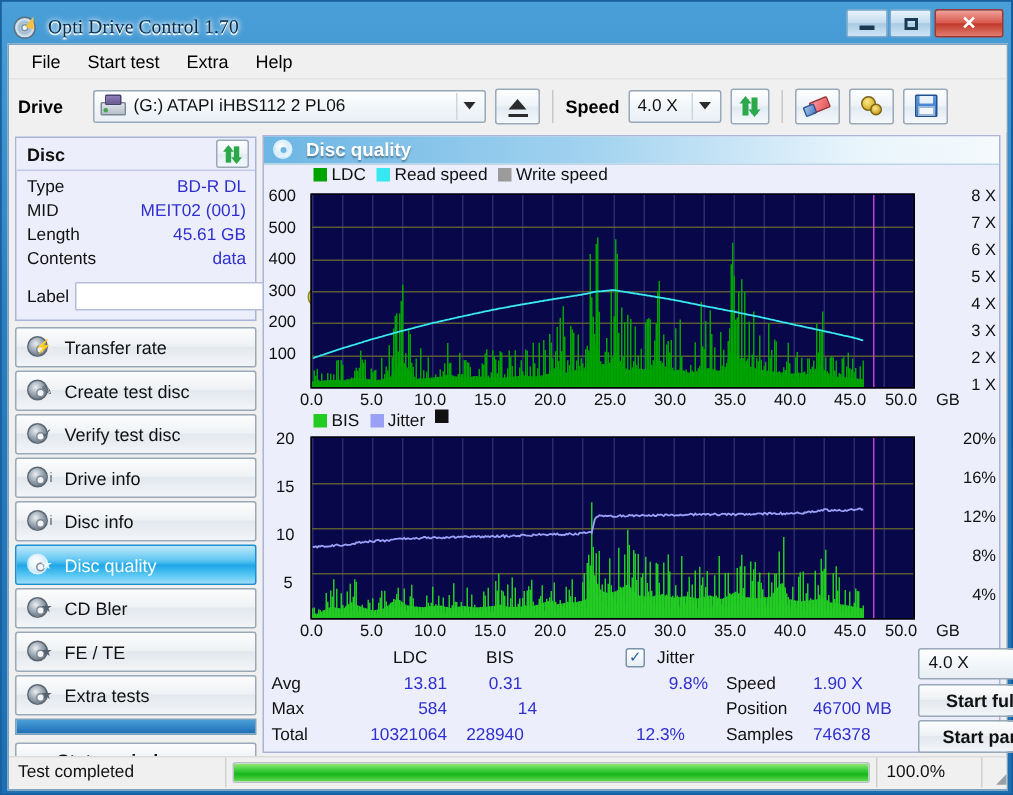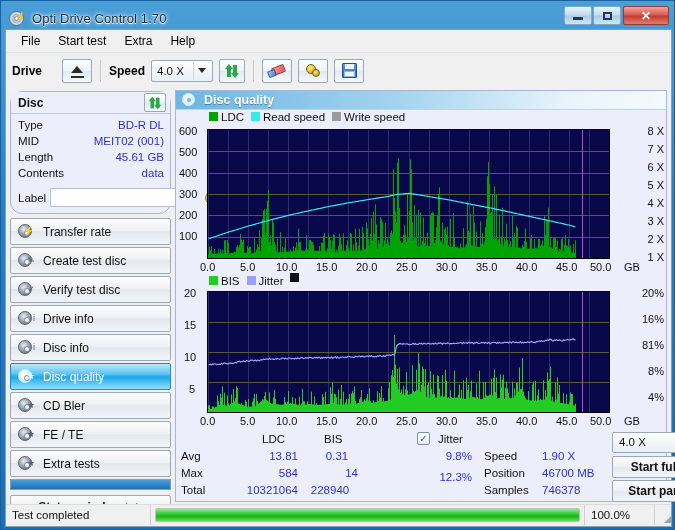--- a/index.html
+++ b/index.html
@@ -11,21 +11,21 @@
 
   
   .window {
     position: absolute; left: 0; top: 0; width: 675px; height: 530px;
     background: linear-gradient(180deg,#4a9fd8 0%, #2a7fc0 40%, #1d6fb4 100%);
     border: 1px solid #1a5f9e;
     padding: 4px 4px 4px 4px;
   }
   .titlebar {
     height: 26px; position: relative;
-    display: flex; align-items: center;
+    display: flex; align-items: center; font-family: Liberation Serif, serif;
   }
   .title-icon {
     width: 17px; height: 17px; margin-left: 4px; margin-right: 6px;
     position: relative; flex: none;
   }
   .title-icon .disc {
     position: absolute; left: 0; top: 1px; width: 15px; height: 15px;
     border-radius: 50%;
     background: radial-gradient(circle at 50% 50%, #fff 0%, #dfe8f0 18%, #9fb8cc 40%, #d6e4ee 62%, #8aa6bd 100%);
     border: 1px solid #5c7285;
@@ -167,21 +167,21 @@
   .save-icon .shutter { position:absolute; left:3px; top:1px; width:9px; height:5px; background:#e9f1fa;}
   .save-icon .label2 { position:absolute; left:2px; top:8px; width:11px; height:6px; background:#f3f7fc; border:1px solid #9ab6d6;}
 
   
   .body-split { display: flex; height: 414px; }
   .left-col { width: 168px; background: #f0f0f0; padding: 3px 3px 0 4px; }
   .right-col { flex: 1; padding: 2px 4px 0 1px; }
 
   
   .groupbox {
-    background: #eceefb; border: 1px solid #aab4d8; border-radius: 12px;
+    background: #eceefb; border: 1px solid #aab4d8; border-radius: 0;
   }
   .gb-head {
     height: 22px; display: flex; align-items: center; padding: 0 4px 0 7px;
     border-bottom: 1px solid #c3c9e4; background: #eceefb;
   }
   .gb-head .t { font-size: 12px; font-weight: bold; color: #111; }
   .mini-btn {
     margin-left: auto; width: 22px; height: 19px; border: 1px solid #9aa9b8; border-radius: 2px;
     background: linear-gradient(180deg,#fdfefe 0%,#eef3f8 48%,#e2eaf2 52%,#f4f8fb 100%);
     display: flex; align-items: center; justify-content: center;
@@ -373,20 +373,29 @@
 
     <div class="menubar">
       <div class="menuitem">File</div>
       <div class="menuitem">Start test</div>
       <div class="menuitem">Extra</div>
       <div class="menuitem">Help</div>
     </div>
 
     <div class="toolbar">
       <div class="lbl-bold" style="width:44px">Drive</div>
+      <div class="combo" id="drive-combo">
+        <span class="drive-icon">
+          <span class="body"></span>
+            <span class="top"></span>
+            <span class="dot"></span>
+        </span>
+        <span>(G:)   ATAPI iHBS112   2 PL06</span>
+        <span class="arrow"></span>
+      </div>
       <div class="tbtn">
         <div class="eject-tri"></div>
         <div class="eject-bar"></div>
       </div>
       <div class="sep"></div>
       <div class="lbl-bold">Speed</div>
       <div class="combo" id="speed-combo">
         <span style="padding-left:3px">4.0 X</span>
         <span class="arrow"></span>
       </div>
@@ -1376,21 +1385,21 @@
               <span class="sw" style="background:#111;margin-bottom:6px"></span>
             </div>
 
             <div class="axis-lbl" style="left:8px;  top:14px">20</div>
             <div class="axis-lbl" style="left:8px;  top:46px">15</div>
             <div class="axis-lbl" style="left:8px;  top:78px">10</div>
             <div class="axis-lbl" style="left:13px; top:110px">5</div>
 
             <div class="axis-lbl" style="right:2px; top:14px">20%</div>
             <div class="axis-lbl" style="right:2px; top:40px">16%</div>
-            <div class="axis-lbl" style="right:2px; top:66px">81%</div>
+            <div class="axis-lbl" style="right:2px; top:66px">12%</div>
             <div class="axis-lbl" style="right:2px; top:92px">8%</div>
             <div class="axis-lbl" style="right:2px; top:118px">4%</div>
 
             <div class="plot" id="plot2" style="left:31px; top:18px; width:403px; height:122px">
                 <svg width="401" height="120">
                   <g>
                     <line x1="0.5" x2="0.5" y1="0" y2="120" stroke="#2b2b6e" stroke-width="1"></line>
                     <line x1="20.5" x2="20.5" y1="0" y2="120" stroke="#2b2b6e" stroke-width="1"></line>
                     <line x1="40.5" x2="40.5" y1="0" y2="120" stroke="#2b2b6e" stroke-width="1"></line>
                     <line x1="60.5" x2="60.5" y1="0" y2="120" stroke="#2b2b6e" stroke-width="1"></line>
@@ -2180,21 +2189,21 @@
             <div class="cell" style="left:262px; top:2px">Jitter</div>
 
             <div class="cell" style="left:5px;   top:19px">Avg</div>
             <div class="cell val" style="left:80px; top:19px; width:42px; text-align:right">13.81</div>
             <div class="cell val" style="left:140px;top:19px; width:42px; text-align:center">0.31</div>
             <div class="cell val" style="left:248px;top:19px; width:48px; text-align:right">9.8%</div>
 
             <div class="cell" style="left:5px;   top:36px">Max</div>
             <div class="cell val" style="left:80px; top:36px; width:42px; text-align:right">584</div>
             <div class="cell val" style="left:140px;top:36px; width:42px; text-align:right">14</div>
-            <div class="cell val" style="left:248px;top:40px; width:48px; text-align:right">12.3%</div>
+            <div class="cell val" style="left:248px;top:53px; width:48px; ">12.3%</div>
 
             <div class="cell" style="left:5px;   top:53px">Total</div>
             <div class="cell val" style="left:58px; top:53px; width:64px; text-align:right">10321064</div>
             <div class="cell val" style="left:126px;top:53px; width:56px; text-align:center">228940</div>
 
             <div class="cell" style="left:308px; top:19px">Speed</div>
             <div class="cell val" style="left:366px; top:19px">1.90 X</div>
             <div class="cell" style="left:308px; top:36px">Position</div>
             <div class="cell val" style="left:366px; top:36px">46700 MB</div>
             <div class="cell" style="left:308px; top:53px">Samples</div>

